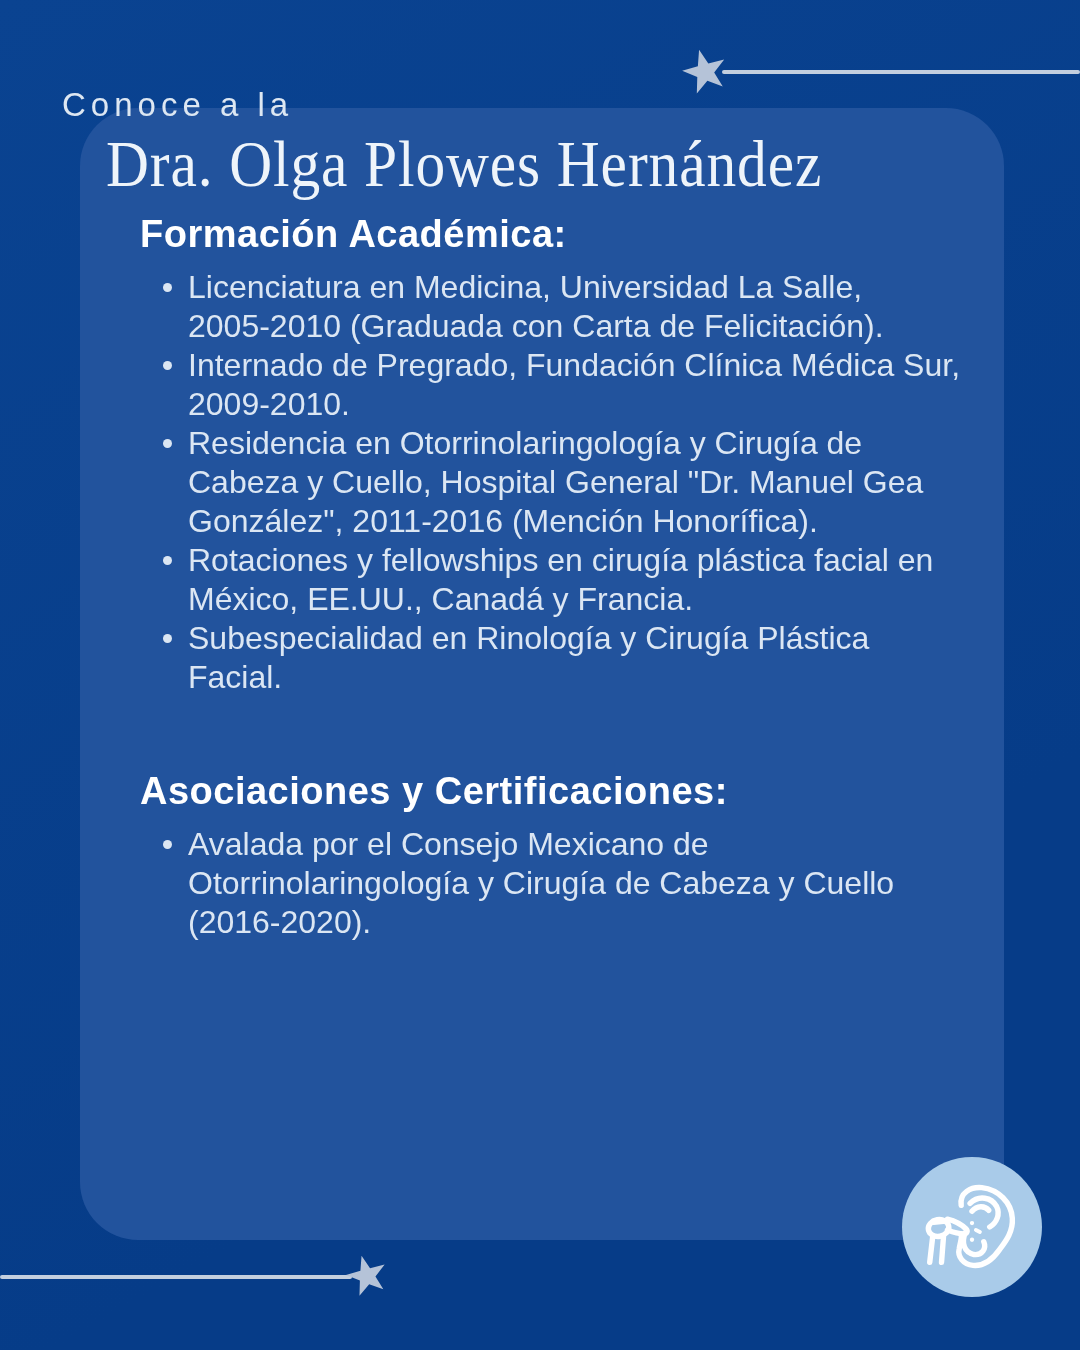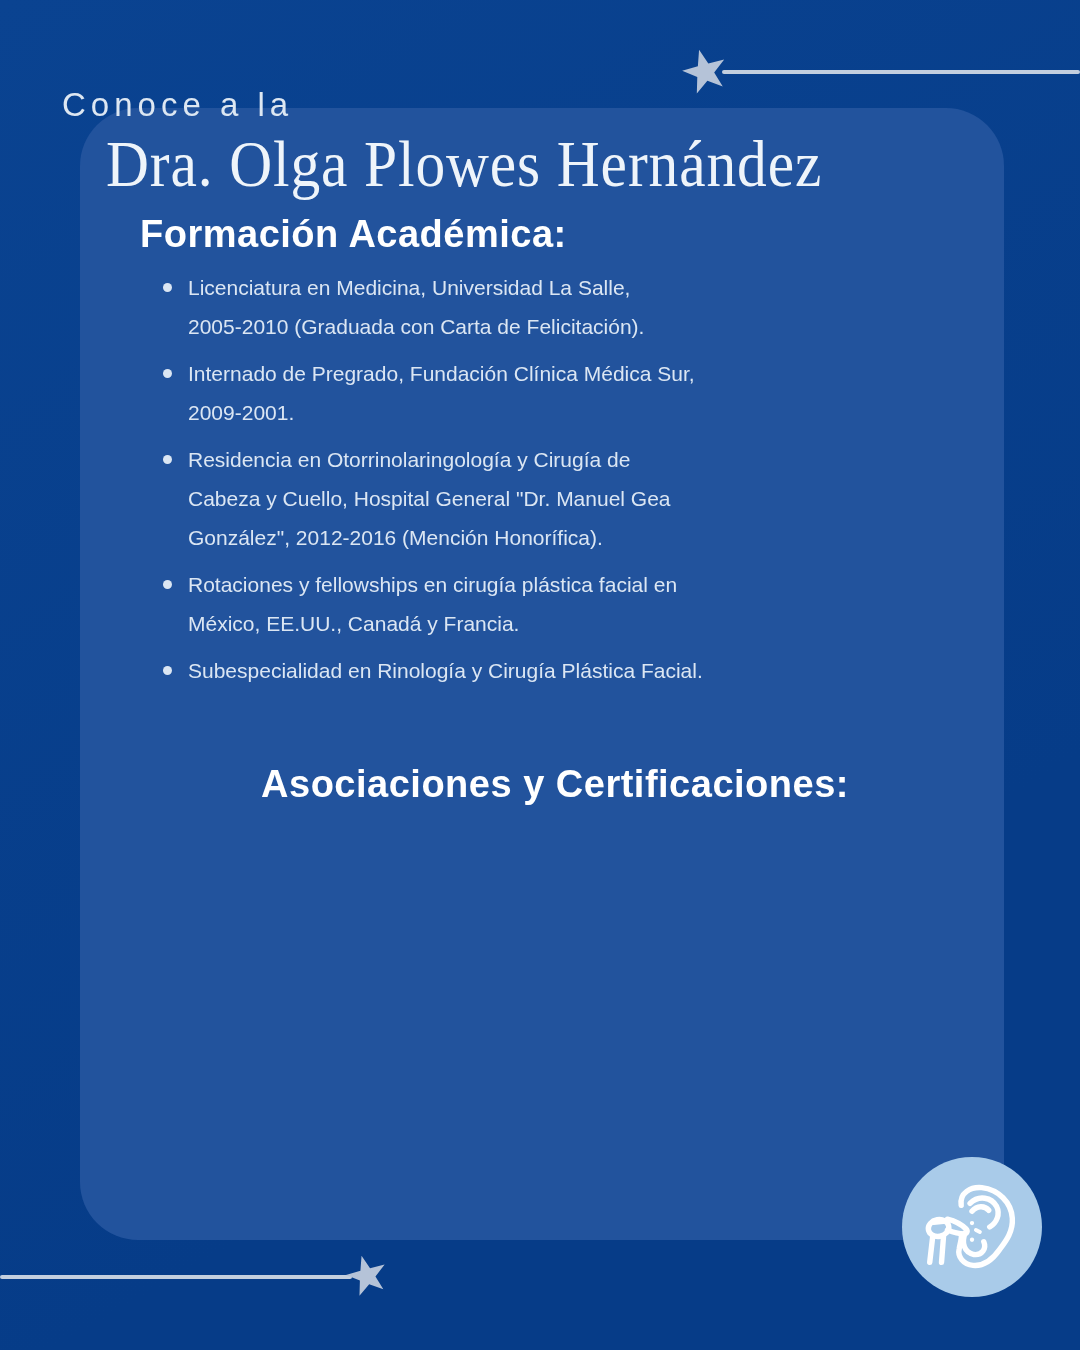--- a/index.html
+++ b/index.html
@@ -28,28 +28,28 @@
     color:var(--title-color);letter-spacing:1px;white-space:nowrap;
     transform:scaleX(0.9);transform-origin:left top;
   }
   .content{position:absolute;left:140px;top:212px;width:830px;}
   .section-heading{
     font-size:38px;font-weight:bold;color:var(--heading-color);
     margin:0 0 12px 0;letter-spacing:0.5px;line-height:44px;
   }
   .bullets{list-style:none;margin:0;padding:0 0 0 22px;}
   .bullets li{
-    position:relative;padding-left:26px;font-size:21px;line-height:39px;
-    color:var(--body-color);white-space:pre-line;margin-top:8px;
+    position:relative;padding-left:26px;font-size:32px;line-height:39px;
+    color:var(--body-color);white-space:pre-line;
   }
   .bullets li::before{
     content:"";position:absolute;left:1px;top:15px;width:9px;height:9px;
     border-radius:50%;background:var(--body-color);
   }
-  .section + .section{margin-top:72px;text-align:center;}
+  .section + .section{margin-top:72px;}
   .line{position:absolute;height:4px;background:var(--line-color);border-radius:2px;}
   .line-top{left:722px;top:70px;width:358px;}
   .line-bottom{left:0;top:1275px;width:352px;}
   .star{position:absolute;}
   .star svg{display:block;}
   .star-top{left:680px;top:47px;transform:rotate(-15deg);}
   .star-bottom{left:344px;top:1253px;transform:rotate(-15deg);}
   .icon-circle{
     position:absolute;left:902px;top:1157px;width:140px;height:140px;
     border-radius:50%;background:var(--icon-circle);
@@ -75,33 +75,36 @@
   <div class="title">Dra. Olga Plowes Hernández</div>
 
   <div class="content">
 
     <div class="section">
       <h2 class="section-heading">Formación Académica:</h2>
       <ul class="bullets">
         <li>Licenciatura en Medicina, Universidad La Salle,
 2005-2010 (Graduada con Carta de Felicitación).</li>
         <li>Internado de Pregrado, Fundación Clínica Médica Sur,
-2009-2001.</li>
+2009-2010.</li>
         <li>Residencia en Otorrinolaringología y Cirugía de
 Cabeza y Cuello, Hospital General "Dr. Manuel Gea
-González", 2012-2016 (Mención Honorífica).</li>
+González", 2011-2016 (Mención Honorífica).</li>
         <li>Rotaciones y fellowships en cirugía plástica facial en
 México, EE.UU., Canadá y Francia.</li>
         <li>Subespecialidad en Rinología y Cirugía Plástica Facial.</li>
       </ul>
     </div>
 
     <div class="section">
       <h2 class="section-heading">Asociaciones y Certificaciones:</h2>
       <ul class="bullets">
+        <li>Avalada por el Consejo Mexicano de
+Otorrinolaringología y Cirugía de Cabeza y Cuello
+(2016-2020).</li>
       </ul>
     </div>
 
   </div>
 
   <div class="line line-bottom"></div>
   <div class="star star-bottom">
     <svg width="46" height="46" viewBox="0 0 48 48" aria-hidden="true">
       <polygon fill="#b5c3d8" points="24,2 29.2,16.9 44.9,17.2 32.4,26.7 36.9,41.8 24,32.8 11.1,41.8 15.6,26.7 3.1,17.2 18.8,16.9"></polygon>
     </svg>

